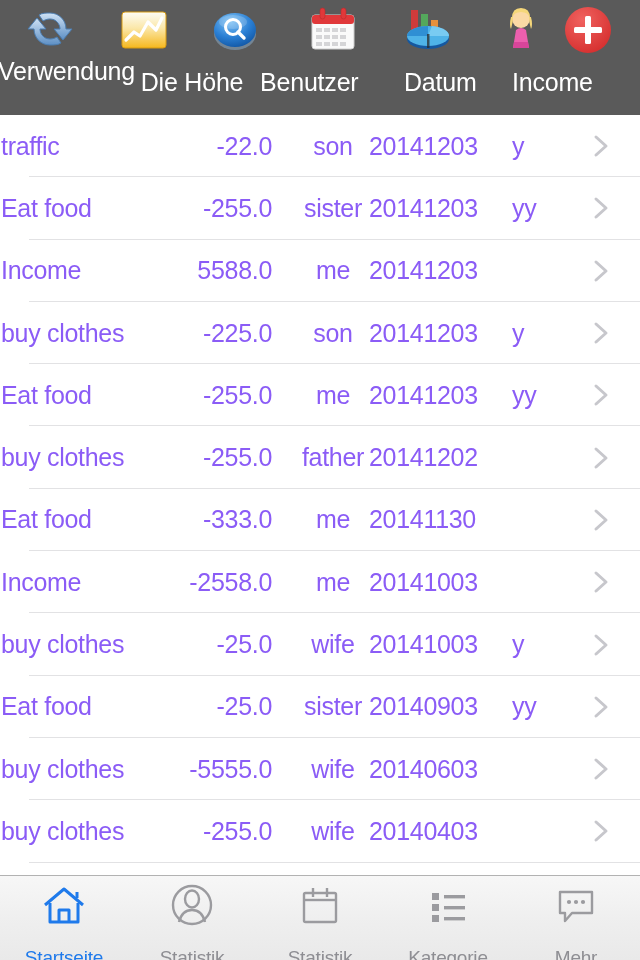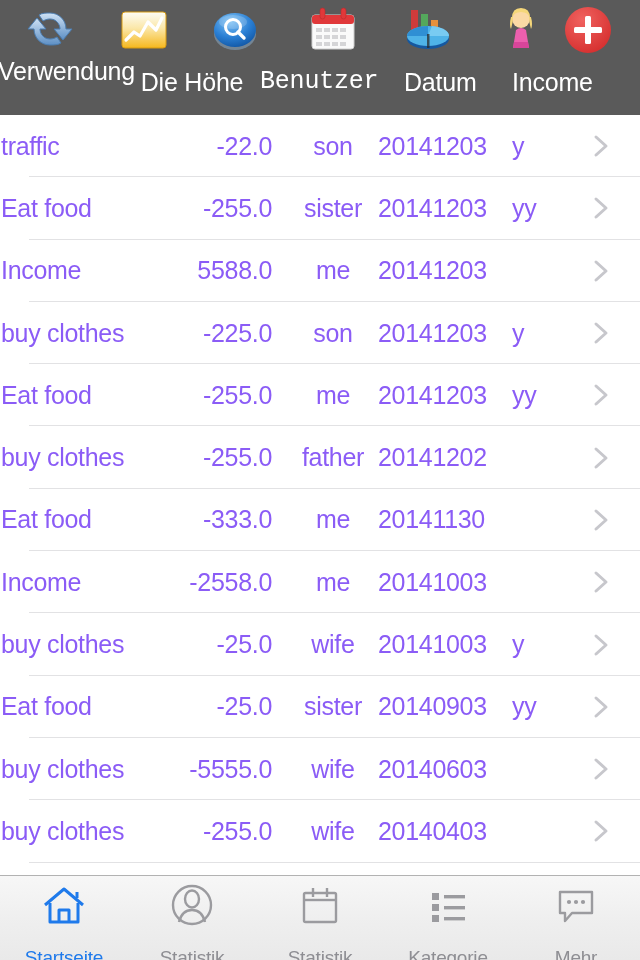--- a/index.html
+++ b/index.html
@@ -57,21 +57,21 @@
     color: #ffffff;
     font-size: 25px;
     line-height: 28px;
     letter-spacing: -0.2px;
     white-space: normal;
   }
 
   
   .hl-usage  { left: -2px;  top: 1px;  width: 118px; }
   .hl-amount { left: 122px; top: 12px; width: 140px; text-align: center; }
-  .hl-user   { left: 260px; top: 12px; width: 130px; font-family: Liberation Mono, monospace; }
+  .hl-user   { left: 260px; top: 12px; width: 130px; }
   .hl-date   { left: 404px; top: 12px; width: 110px; }
   .hl-notes  { left: 512px; top: 12px; width: 120px; }
 
   
   .list {
     flex: 1 1 auto;
     overflow: hidden;
     background: #ffffff;
     position: relative;
   }
@@ -121,21 +121,21 @@
 
   .c-user {
     position: absolute;
     left: 282px;
     width: 102px;
     text-align: center;
   }
 
   .c-date {
     position: absolute;
-    left: 378px;
+    left: 369px;
     width: 136px;
     text-align: left;
   }
 
   .c-notes {
     position: absolute;
     left: 512px;
     width: 68px;
     text-align: left;
   }

